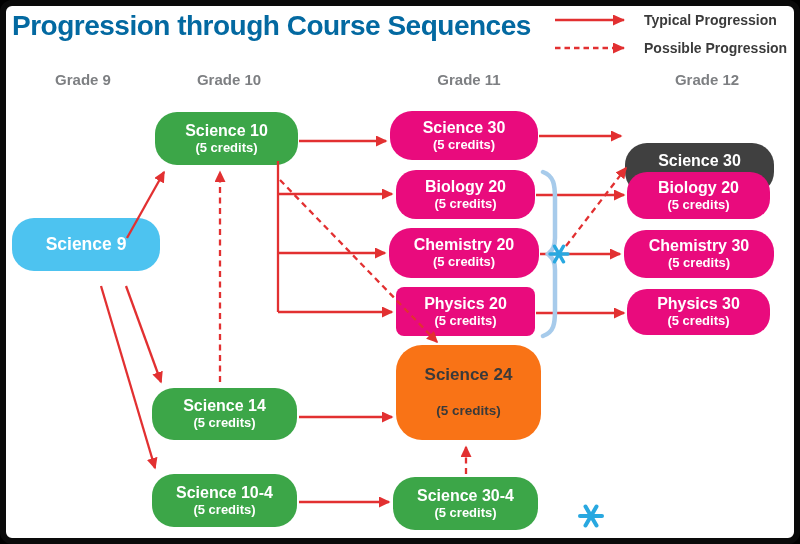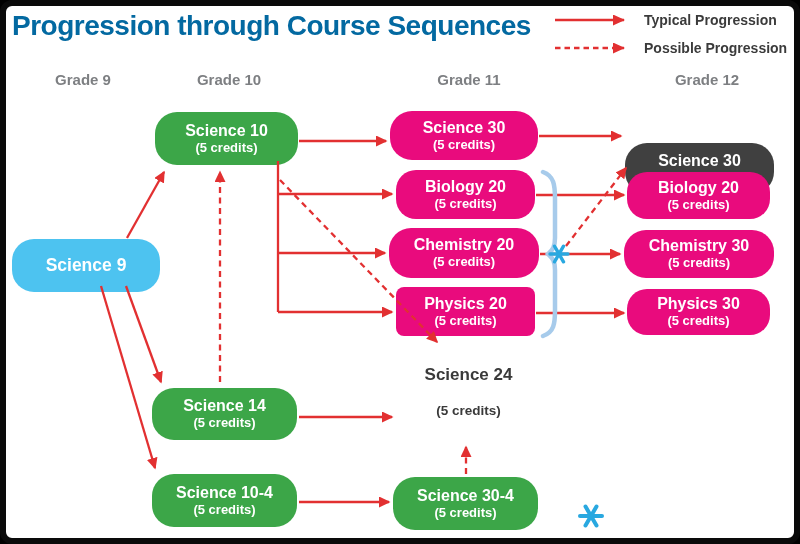--- a/index.html
+++ b/index.html
@@ -28,21 +28,21 @@
     justify-content:center;align-items:center;text-align:right;
     color:#fff;border-radius:22px;box-sizing:border-box;
   }
   .node .nt{font-size:16px;font-weight:bold;line-height:1.12;}
   .node .ns{font-size:13px;font-weight:bold;line-height:1.2;}
   .magenta{background:#E90B7D;}
   .green{background:#3CA648;}
   .dkblue{background:#404040;margin-top:32px;}
   .ltblue{background:#4DC3F0;}
   .ltblue .nt{font-size:17.5px;}
-  .yellow{background:#ffffff;color:#3a3a3a;border-radius:26px;gap:19px;}
+  .yellow{background:#f97316;color:#3a3a3a;border-radius:26px;gap:19px;}
   .yellow .nt{font-size:17px;}
   .yellow .ns{font-size:13.5px;}
   .edges{position:absolute;left:0;top:0;z-index:4;pointer-events:none;}
   .footnote-text{
     position:absolute;left:610px;top:502px;width:182px;z-index:2;
     font-size:11.5px;font-style:italic;color:#161616;line-height:1.06;
   }
   .footnote-ast{position:absolute;left:577px;top:502px;z-index:2;}
 </style>
 </head>
@@ -76,21 +76,21 @@
       </svg>
       <span class="legend-label">Possible Progression</span>
     </div>
   </div>
 
   <div class="colhead" style="left:83px">Grade 9</div>
   <div class="colhead" style="left:229px">Grade 10</div>
   <div class="colhead" style="left:469px">Grade 11</div>
   <div class="colhead" style="left:707px">Grade 12</div>
 
-  <div class="node ltblue" style="left:12px;top:239px;width:148px;height:53px">
+  <div class="node ltblue" style="left:12px;top:218px;width:148px;height:53px">
     <div class="nt">Science 9</div>
   </div>
 
   <div class="node green" style="left:155px;top:112px;width:143px;height:53px">
     <div class="nt">Science 10</div>
     <div class="ns">(5 credits)</div>
   </div>
   <div class="node green" style="left:152px;top:388px;width:145px;height:52px">
     <div class="nt">Science 14</div>
     <div class="ns">(5 credits)</div>

